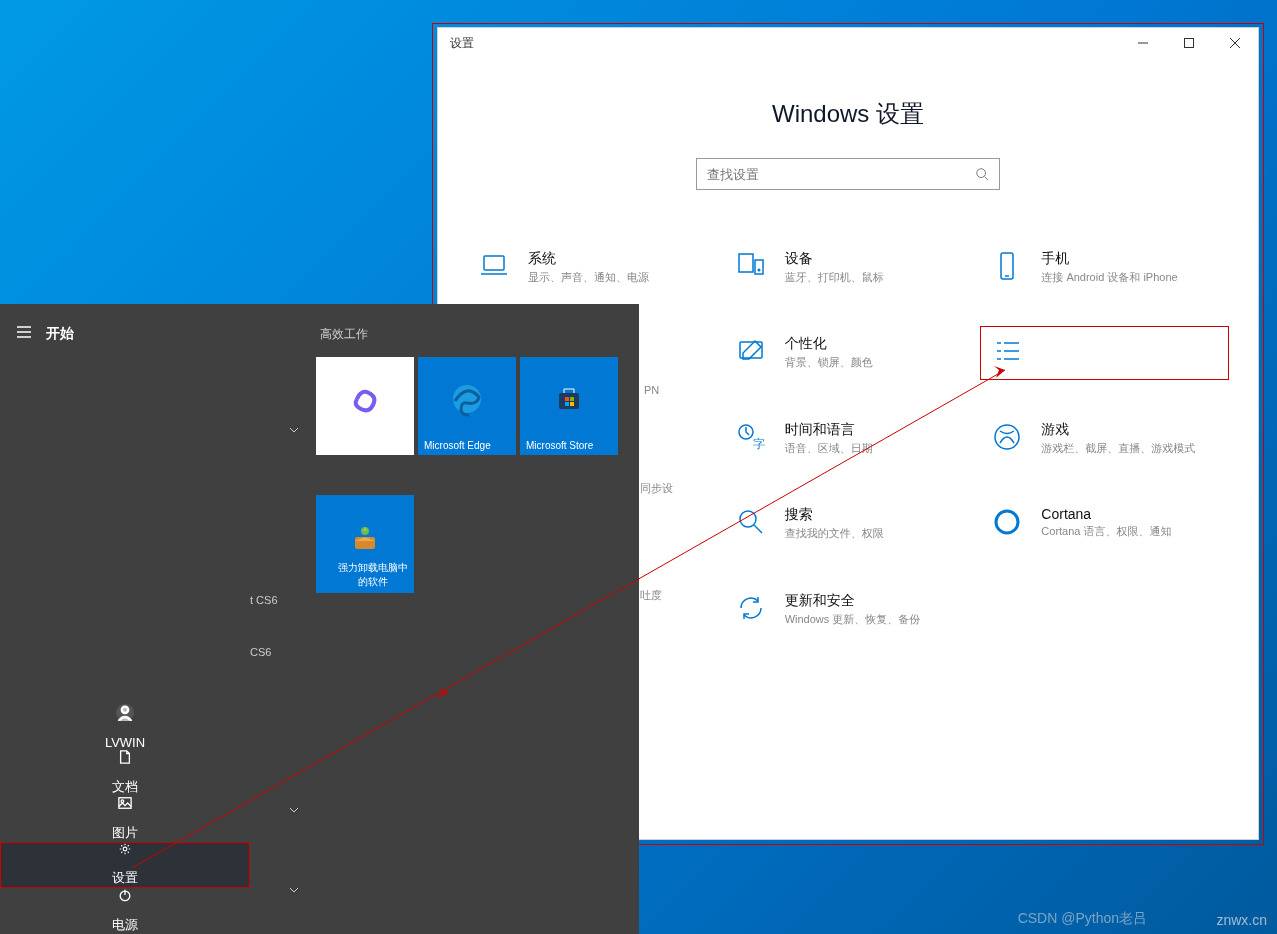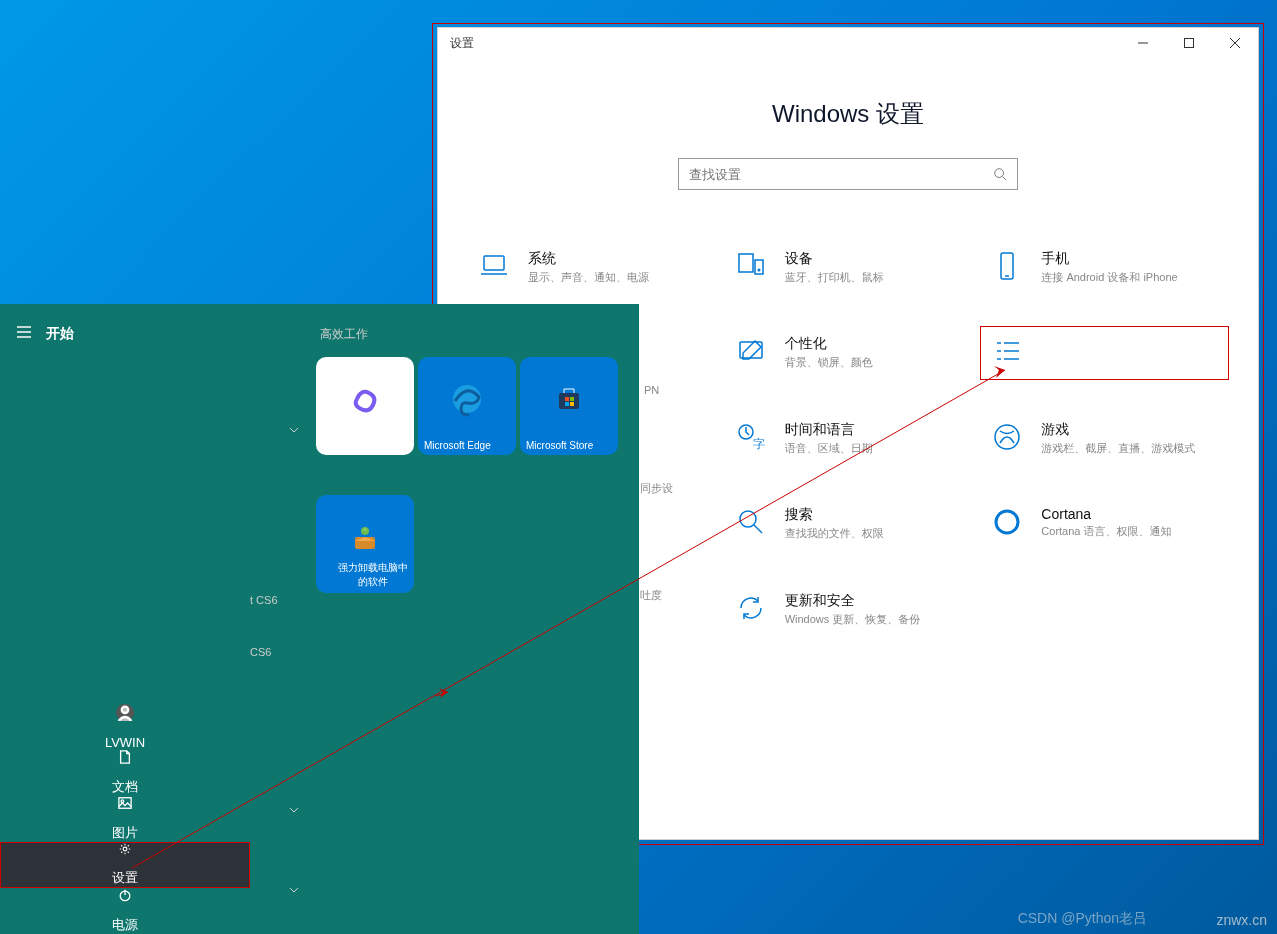--- a/index.html
+++ b/index.html
@@ -25,21 +25,21 @@
 .win-controls { margin-left: auto; display: flex; }
 .win-btn { width: 46px; height: 30px; display: flex; align-items: center; justify-content: center; font-size: 12px; }
 .win-btn svg { width: 10px; height: 10px; stroke: #333; fill: none; }
 
 .settings-heading {
   text-align: center; font-size: 24px; font-weight: 400;
   color: #0f172a; margin-top: 40px;
 }
 .search-wrap { display: flex; justify-content: center; margin-top: 28px; }
 .search-box {
-  width: 340px; height: 32px; border: 1px solid #999;
+  width: 304px; height: 32px; border: 1px solid #999;
   display: flex; align-items: center; padding: 0 10px;
 }
 .search-input { flex: 1; border: none; outline: none; font-size: 13px; color: #666; }
 .search-icon { width: 14px; height: 14px; stroke: #666; fill: none; }
 
 .settings-grid {
   padding: 60px 40px 0 40px;
   display: grid; grid-template-columns: repeat(3, 1fr);
   gap: 50px 30px;
 }
@@ -50,21 +50,21 @@
 }
 .settings-item-text { flex: 1; }
 .settings-item-title { font-size: 14px; color: #111; margin-bottom: 2px; }
 .settings-item-desc { font-size: 11px; color: #888; line-height: 1.4; }
 .apps-highlight { border: 1px solid #c00; padding: 8px 10px; margin: -9px -11px; }
 
 
 .start-menu {
   position: absolute; left: 0; top: 304px;
   width: 639px; height: 630px;
-  background: #0f766e;
+  background: #404040;
   color: #fff;
 }
 .start-left { position: absolute; left: 0; top: 0; width: 250px; height: 100%; }
 .start-header { display: flex; align-items: center; gap: 14px; padding: 20px 16px; }
 .hamburger svg { width: 16px; height: 16px; stroke: #fff; fill: none; stroke-width: 1.5; }
 .start-title { font-size: 14px; font-weight: 600; }
 
 .start-bottom { position: absolute; bottom: 0; left: 0; width: 250px; }
 .start-row {
   display: flex; align-items: center; gap: 14px;
@@ -77,21 +77,21 @@
 
 .apps-col { position: absolute; left: 250px; top: 0; width: 80px; height: 100%; padding-top: 110px; color: #ccc; font-size: 11px; }
 .apps-col .chev { position: absolute; right: 30px; }
 .apps-txt { margin: 0 0 40px 0; white-space: nowrap; }
 
 .tiles-area { position: absolute; left: 316px; top: 0; width: 323px; height: 100%; padding-top: 22px; }
 .tiles-section-title { font-size: 12px; color: #ccc; margin-bottom: 14px; padding-left: 4px; }
 .tiles-row { display: flex; gap: 4px; margin-bottom: 40px; }
 .tile {
   width: 98px; height: 98px; display: flex; flex-direction: column;
-  align-items: center; justify-content: center; position: relative; padding-bottom: 14px; border-radius: 10px;
+  align-items: center; justify-content: center; position: relative; padding-bottom: 14px;
 }
 .tile-white { background: #fff; }
 .tile-blue { background: #0078d4; }
 .tile-label { position: absolute; bottom: 4px; left: 6px; right: 6px; font-size: 10px; color: #fff; text-align: left; }
 .tile-label-center { text-align: center; left: 4px; right: 4px; margin-left: 16px; }
 .tile-icon { width: 36px; height: 36px; }
 
 
 .red-border-settings { position: absolute; left: 432px; top: 23px; width: 832px; height: 822px; border: 1px solid #c00; pointer-events: none; }
 .red-line { position: absolute; pointer-events: none; }

